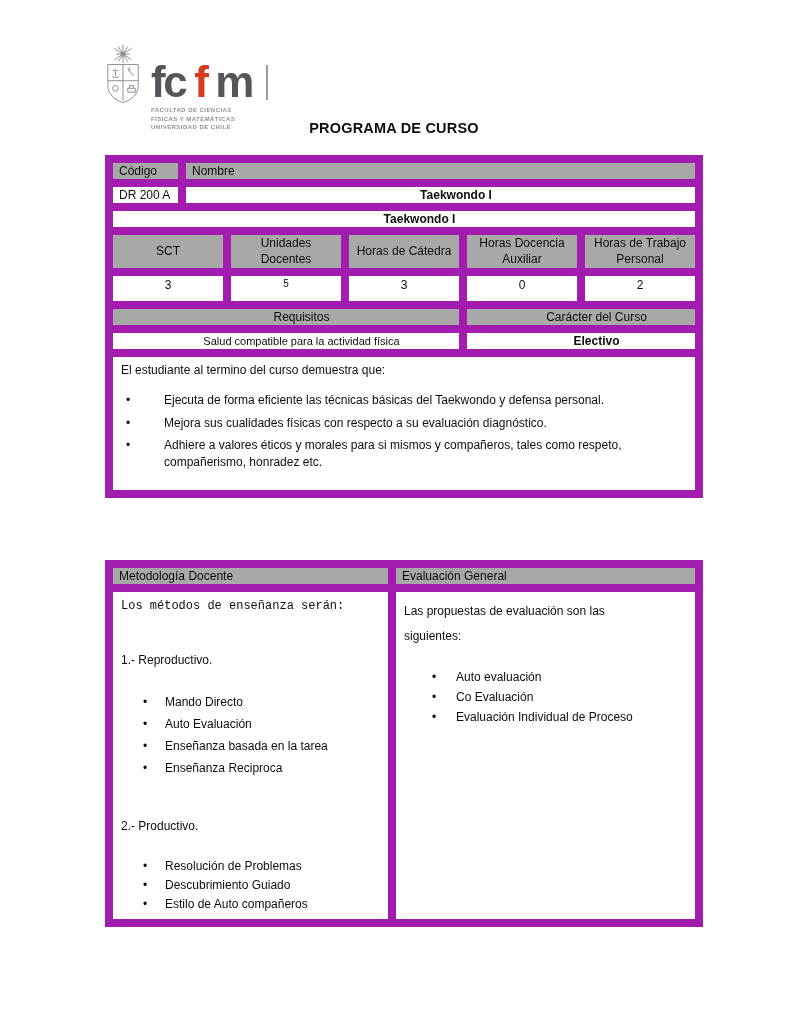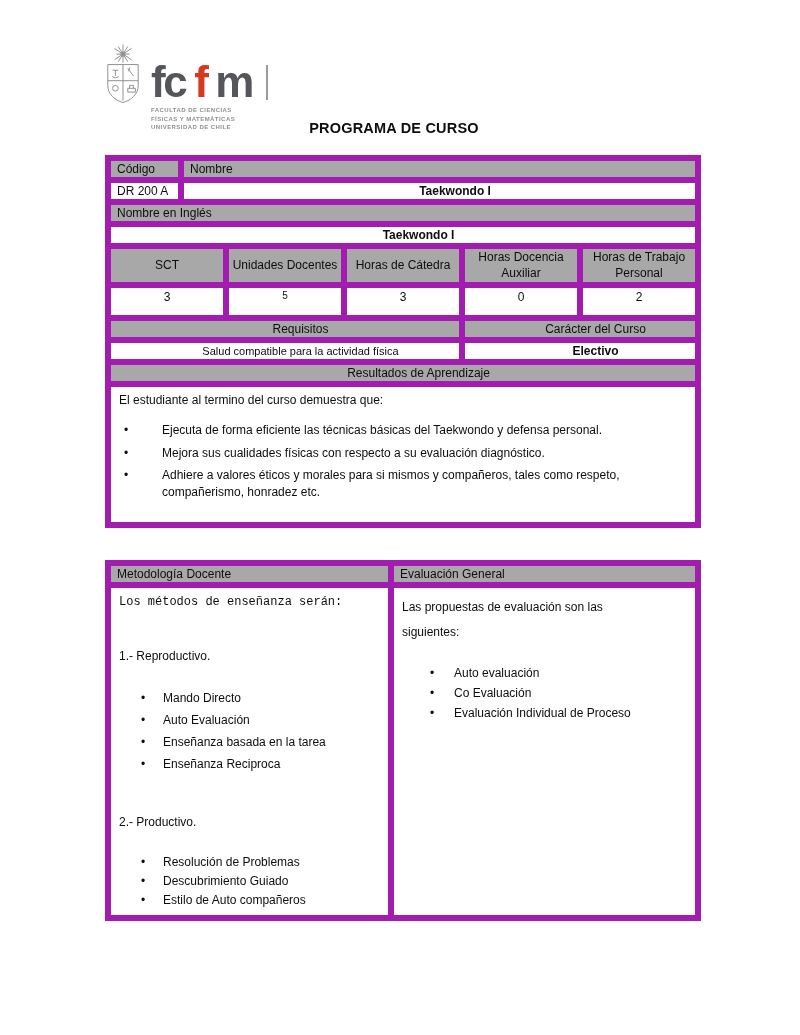--- a/index.html
+++ b/index.html
@@ -21,21 +21,21 @@
   .wm-rule { display:inline-block; width:2px; height:35px; background:#9b9b9b; margin-left:5px; }
   .logo-caption { margin-top:6px; font-size:6px; line-height:1.45; letter-spacing:0.45px;
                   color:#8f8f8f; font-weight:bold; }
 
   
   .doc-title { position:absolute; left:0; top:120px; width:788px; text-align:center;
                font-size:14.5px; font-weight:bold; letter-spacing:0.2px; }
 
   
   table { border-collapse:collapse; table-layout:fixed; font-size:12px; color:#0d0d0d; }
-  td, th { border:6px solid #a21caf; padding:1px 6px; font-weight:normal;
+  td, th { border:8px solid #a21caf; padding:1px 6px; font-weight:normal;
            text-align:left; vertical-align:middle; overflow:hidden; }
   .hdr { background:#a8a8a8; }
   .t1 { position:absolute; left:105px; top:155px; width:590px; }
   .t2 { position:absolute; left:105px; top:560px; width:590px; }
 
   .c  { text-align:center;padding-left:37px; }
   .b  { font-weight:bold; }
   .small { font-size:11px; }
   .vtop { vertical-align:top; }
   .hours-hdr th { height:34px; text-align:center; line-height:1.3; padding:1px 3px; }
@@ -125,23 +125,20 @@
       </colgroup>
     <tbody>
         <tr style="height:19px">
       <th class="hdr">Código</th>
       <th class="hdr" colspan="5">Nombre</th>
     </tr>
     <tr style="height:20px">
       <td>DR 200 A</td>
       <td class="c b" colspan="5">Taekwondo I</td>
     </tr>
-    <tr style="height:19px">
-      <th class="hdr" colspan="6">Nombre en Inglés</th>
-    </tr>
     <tr style="height:18px">
       <td class="c b" colspan="6">Taekwondo I</td>
     </tr>
     <tr class="hours-hdr">
       <th class="hdr" colspan="2">SCT</th>
       <th class="hdr">Unidades Docentes</th>
       <th class="hdr">Horas de Cátedra</th>
       <th class="hdr">Horas Docencia Auxiliar</th>
       <th class="hdr">Horas de Trabajo Personal</th>
     </tr>
@@ -152,23 +149,20 @@
       <td>0</td>
       <td>2</td>
     </tr>
     <tr style="height:19px">
       <th class="hdr c" colspan="4">Requisitos</th>
       <th class="hdr c" colspan="2">Carácter del Curso</th>
     </tr>
     <tr style="height:19px">
       <td class="c small" colspan="4">Salud compatible para la actividad física</td>
       <td class="c b" colspan="2">Electivo</td>
-    </tr>
-    <tr style="height:18px">
-      <th class="hdr c" colspan="6">Resultados de Aprendizaje</th>
     </tr>
     <tr>
       <td class="res-cell vtop" colspan="6">
         <p class="res-intro">El estudiante al termino del curso demuestra que:</p>
         <ul class="plain res-list">
           <li>
                 <span>Ejecuta de forma eficiente las técnicas básicas del Taekwondo y defensa personal.</span>
               </li>
           <li>
                 <span>Mejora sus cualidades físicas con respecto a su evaluación diagnóstico.</span>

